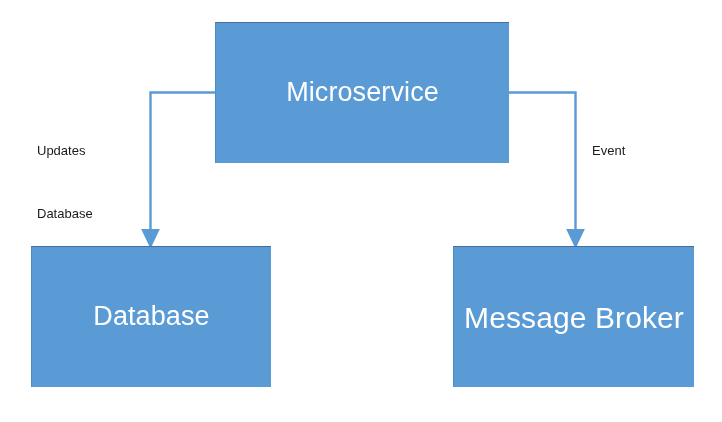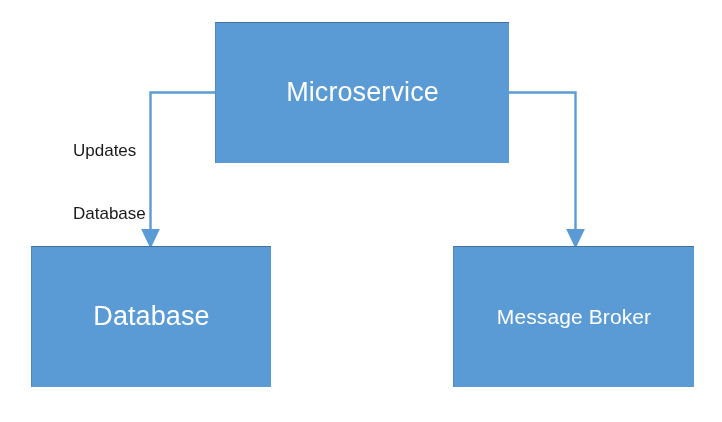--- a/index.html
+++ b/index.html
@@ -58,30 +58,29 @@
     width: 240px;
     height: 141px;
   }
   #node-database .node-label { font-size: 27px; }
   #node-message-broker {
     left: 453px;
     top: 246px;
     width: 241px;
     height: 141px;
   }
-  #node-message-broker .node-label { font-size: 21px; }
+  #node-message-broker .node-label { font-size: 30px; }
 
   .edge-label {
     position: absolute;
     color: #1A1A1A;
-    font-size: 17px;
+    font-size: 13px;
     line-height: 21px;
     white-space: pre;
     z-index: 3;
-    margin-left: 36px;
   }
   #edge-label-updates-database {
     left: 37px;
     top: 98px;
   }
   #edge-label-produces-event {
     left: 592px;
     top: 98px;
   }
 </style>
@@ -113,15 +112,16 @@
   <div class="node" id="node-message-broker">
     <span class="node-label">Message Broker</span>
   </div>
 
   <div class="edge-label" id="edge-label-updates-database">
     <div>Updates</div>
     <div>Database</div>
   </div>
 
   <div class="edge-label" id="edge-label-produces-event">
+    <div>Event</div>
   </div>
 
 </div>
 
 </body></html>

